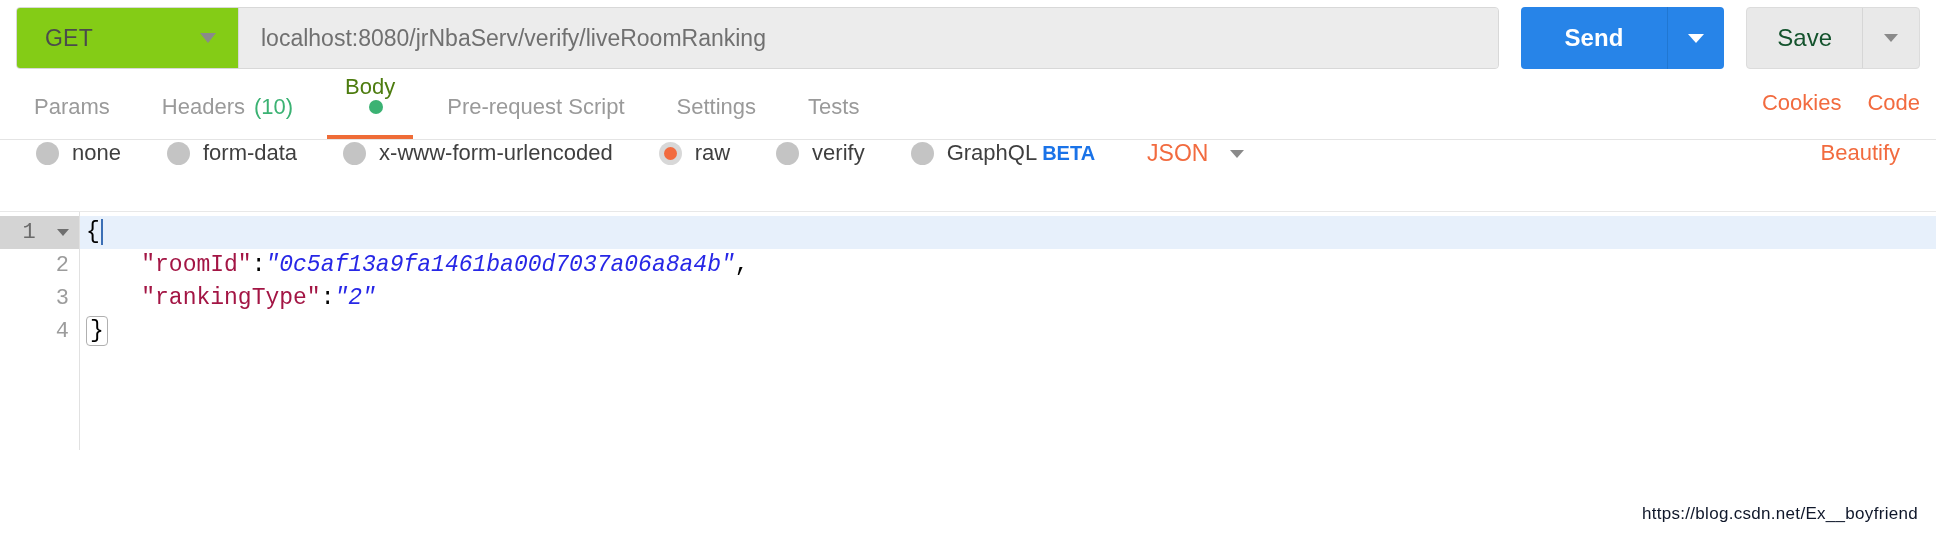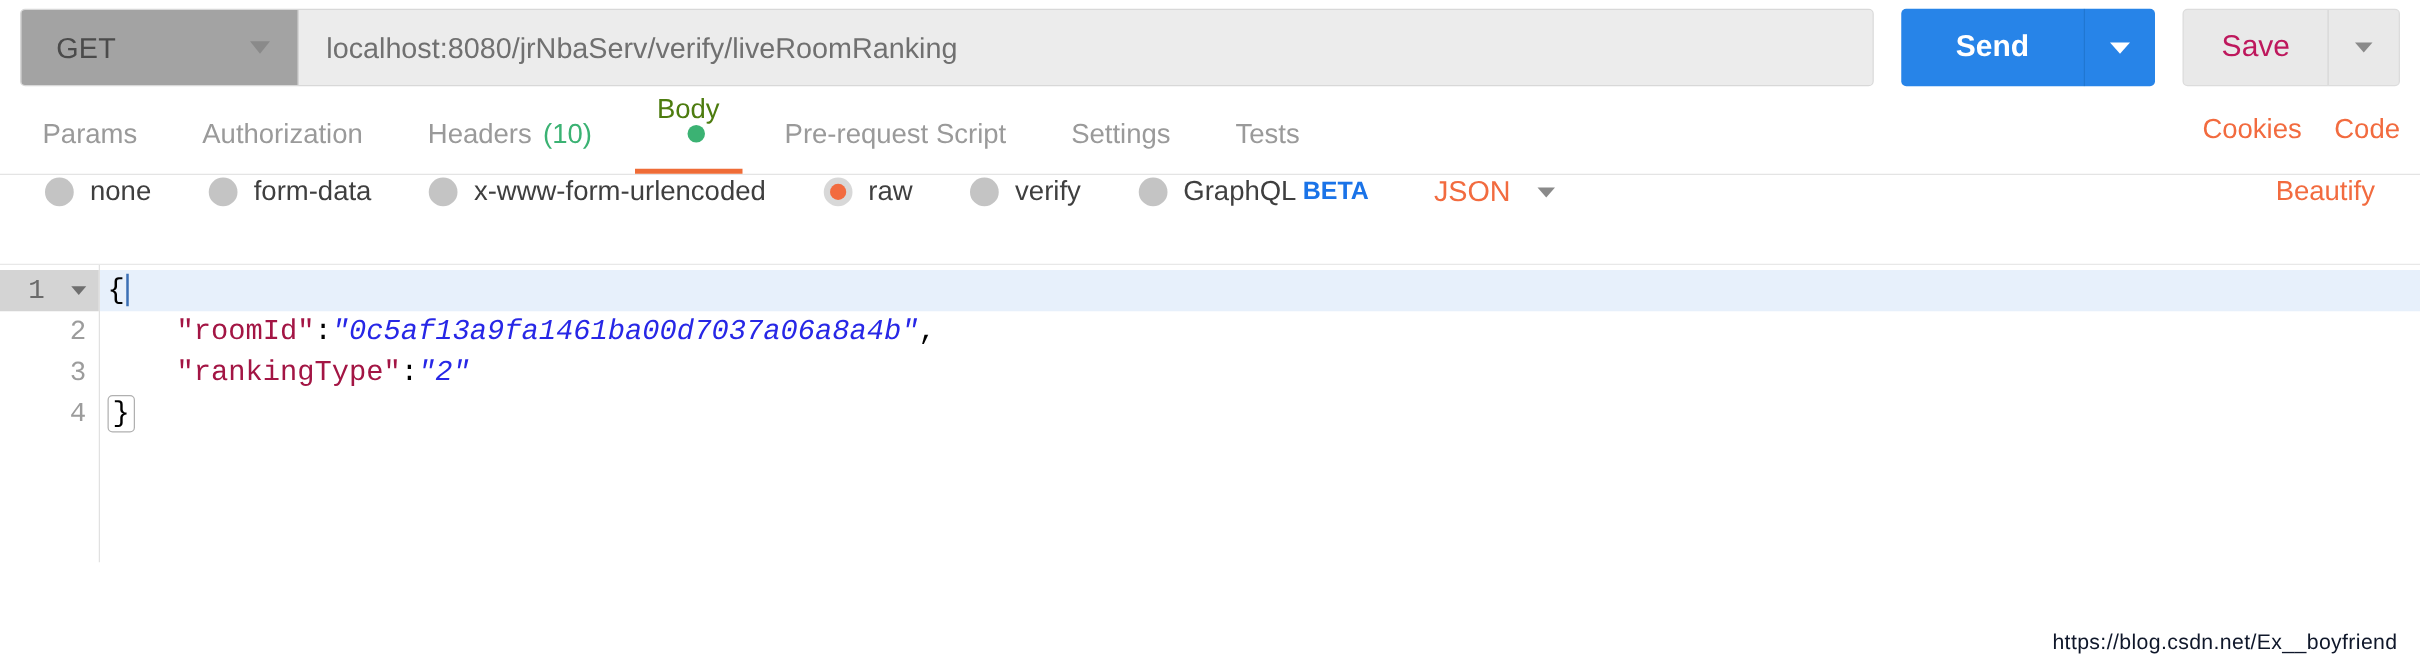--- a/index.html
+++ b/index.html
@@ -36,21 +36,21 @@
     overflow: hidden;
   }
 
   .method-select {
     width: 222px;
     display: flex;
     align-items: center;
     justify-content: space-between;
     padding: 0 22px 0 28px;
     box-sizing: border-box;
-    background: #a3a3a3;
+    background: #84cc16;
     border-right: 1px solid #d8d8d8;
     cursor: pointer;
   }
   .method-label {
     font-size: 23px;
     color: #4b4b4b;
     letter-spacing: 0.2px;
   }
   .caret {
     width: 0; height: 0;
@@ -119,21 +119,21 @@
     overflow: hidden;
     background: #e9e9e9;
     border: 1px solid #dcdcdc;
     box-sizing: border-box;
   }
   .save-btn {
     display: flex;
     align-items: center;
     justify-content: center;
     padding: 0 30px;
-    color: #be185d;
+    color: #14532d;
     font-size: 24px;
     cursor: pointer;
     border-right: 1px solid #d6d6d6;
   }
   .save-caret-btn {
     display: flex;
     align-items: center;
     justify-content: center;
     width: 56px;
     cursor: pointer;
@@ -383,23 +383,20 @@
   </div>
 </div>
 
 <div class="tab-row">
   <div class="tabs">
 
     <div class="tab">
       <span>Params</span>
     </div>
 
-    <div class="tab">
-      <span>Authorization</span>
-    </div>
 
     <div class="tab">
       <span>Headers</span>
       <span class="tab-count">(10)</span>
     </div>
 
     <div class="tab active">
       <span>Body</span>
       <span class="green-dot"></span>
     </div>

